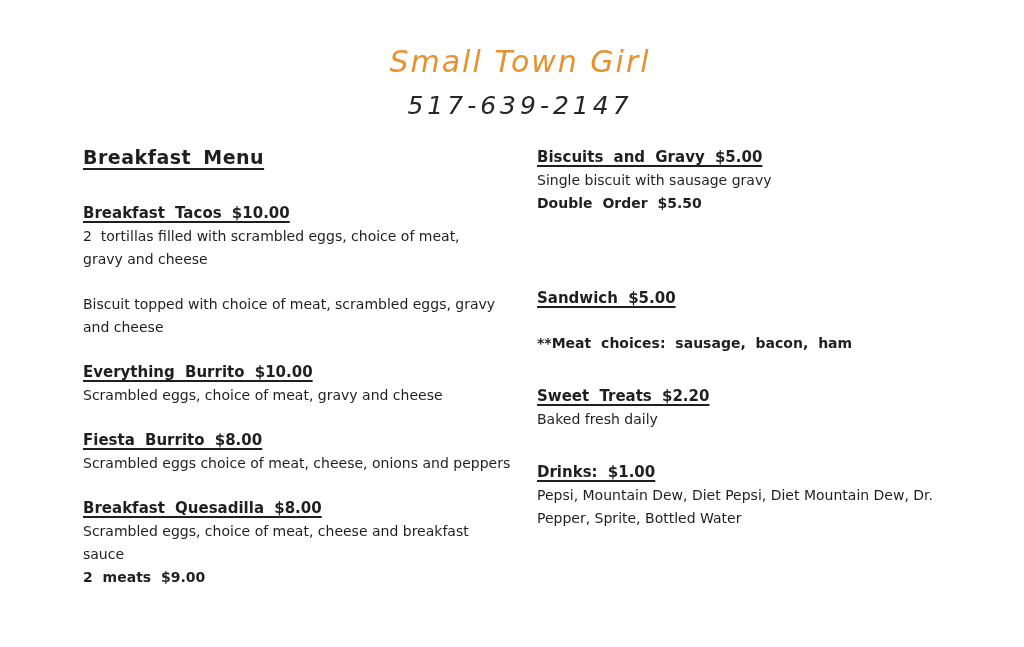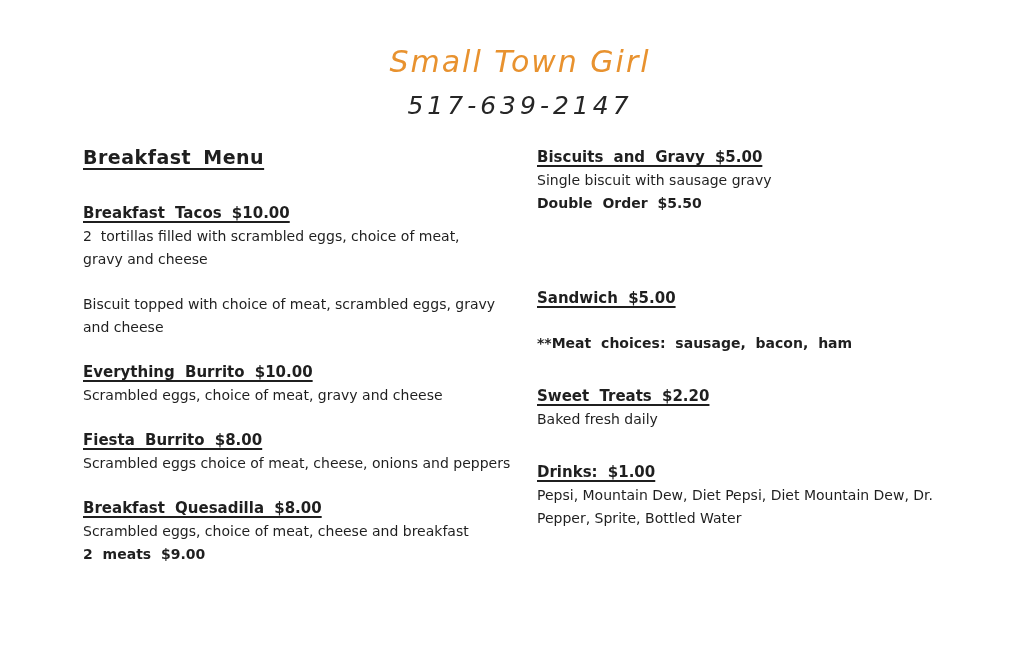--- a/index.html
+++ b/index.html
@@ -87,20 +87,21 @@
     </section>
 
     <section class="item">
       <div class="item-title">Fiesta Burrito $8.00</div>
       <div class="item-line">Scrambled eggs choice of meat, cheese, onions and peppers</div>
     </section>
 
     <section class="item">
       <div class="item-title">Breakfast Quesadilla $8.00</div>
       <div class="item-line">Scrambled eggs, choice of meat, cheese and breakfast</div>
+      <div class="item-line">sauce</div>
       <div class="bold-line">2 meats $9.00</div>
     </section>
   </div>
 
   <div class="col col-right">
 
     <section class="item gap-lg">
       <div class="item-title">Biscuits and Gravy $5.00</div>
       <div class="item-line">Single biscuit with sausage gravy</div>
       <div class="bold-line">Double Order $5.50</div>

